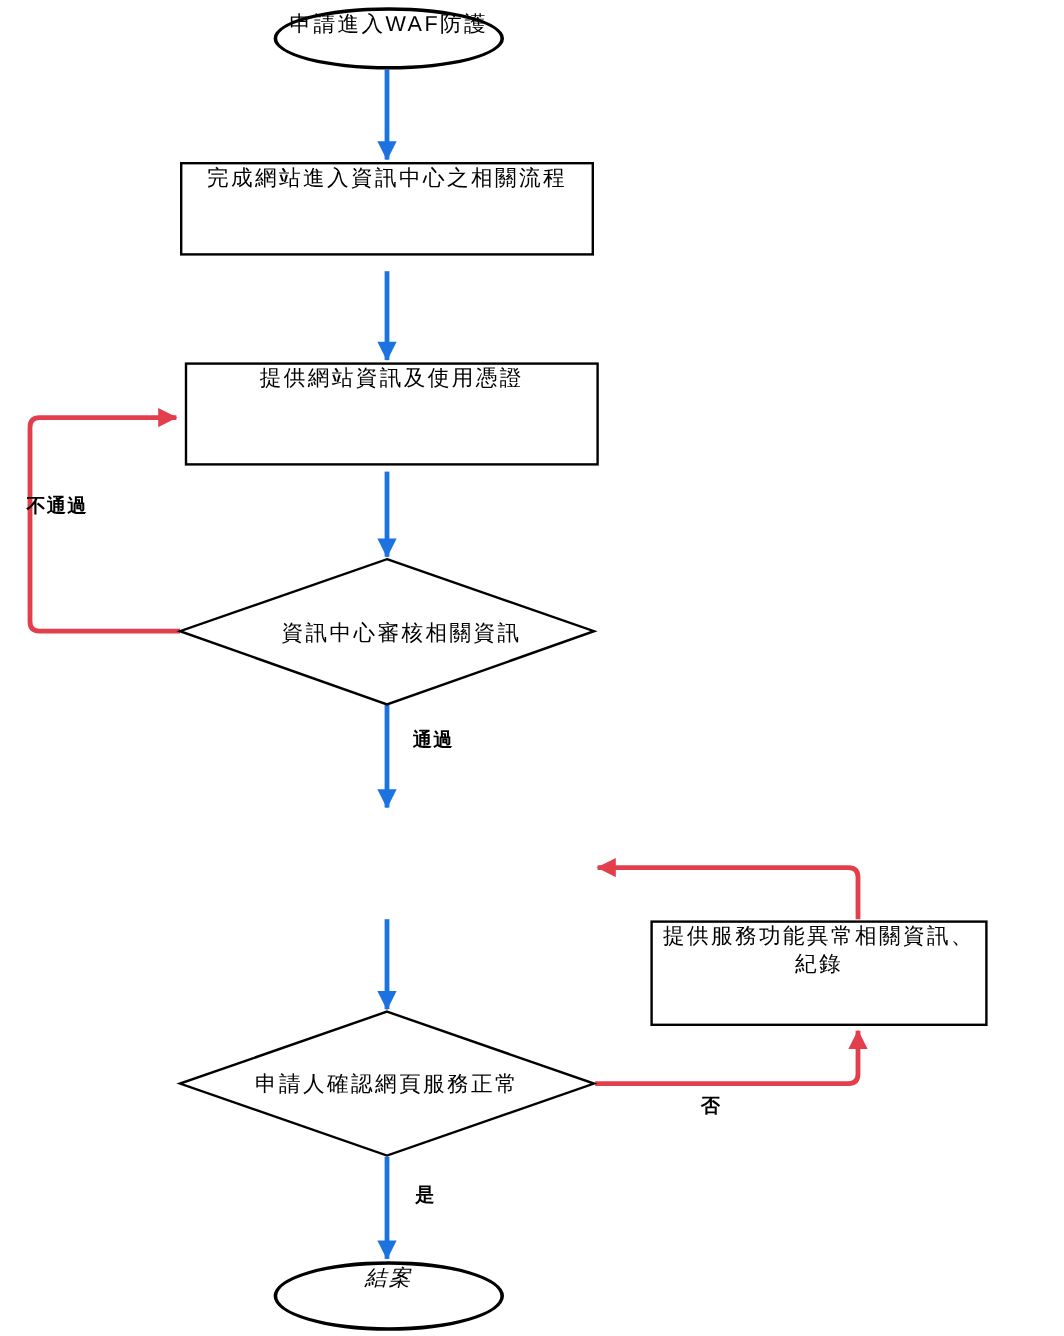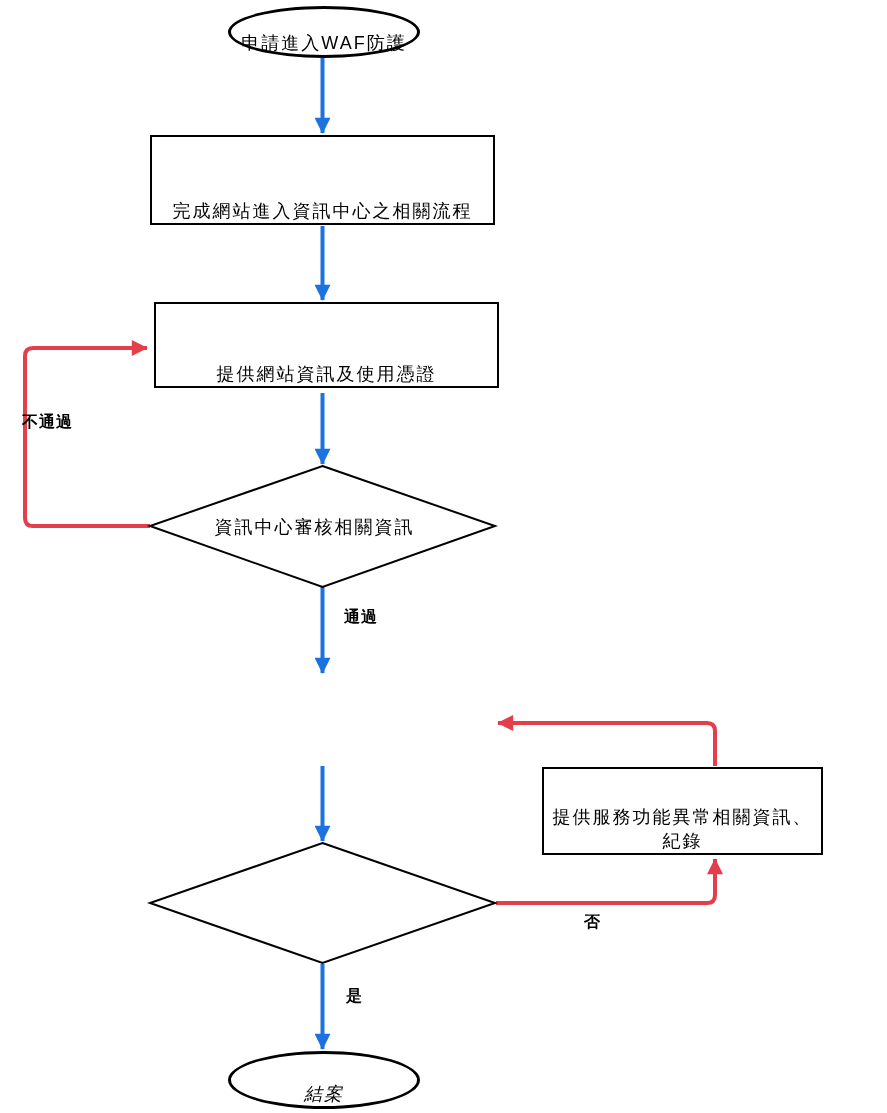--- a/index.html
+++ b/index.html
@@ -25,21 +25,21 @@
     width: 887px; height: 1113px;
     z-index: 0;
   }
   .edge-blue { stroke: var(--c-flow); stroke-width: 4; fill: none; }
   .edge-red  { stroke: var(--c-feedback); stroke-width: 4; fill: none; }
   .diamond   { fill: var(--c-bg); stroke: var(--c-border); stroke-width: 2; }
 
   .node {
     position: absolute;
     display: flex;
-    align-items: flex-end;
+    align-items: flex-start;
     justify-content: center;
     text-align: center;
     background: var(--c-bg);
     color: #000;
     font-size: 18px;
     letter-spacing: 2px;
     line-height: 1.3;
     z-index: 2;
   }
   .process    { border: 2px solid var(--c-border); }
@@ -92,37 +92,40 @@
     <path class="edge-red" d="M715,766 L715,731 Q715,723 707,723 L498,723" marker-end="url(#arrow-red)"></path>
 
     <polygon class="diamond" points="322.5,466 495,526 322.5,587 150,526"></polygon>
     <polygon class="diamond" points="322.5,843 495,903 322.5,963 150,903"></polygon>
   </svg>
 
   <div class="node terminator" style="left:228px; top:6px; width:192px; height:52px;">
     <span>申請進入WAF防護</span>
   </div>
 
-  <div class="node process" style="left:150px; top:135px; width:345px; height:90px;">
+  <div class="node process" style="left:150px; top:135px; width:345px; height:78px;">
     <span>完成網站進入資訊中心之相關流程</span>
   </div>
 
   <div class="node process" style="left:154px; top:302px; width:345px; height:86px;">
     <span>提供網站資訊及使用憑證</span>
   </div>
 
-  <div class="decision-label" style="left:142px; top:466px; width:345px; height:121px;justify-content:center;">
+  <div class="decision-label" style="left:162px; top:466px; width:345px; height:121px;justify-content:center;">
     <span>資訊中心審核相關資訊</span>
   </div>
 
 
   <div class="node process" style="left:542px; top:767px; width:281px; height:88px;">
     <span>提供服務功能異常相關資訊、紀錄</span>
   </div>
 
+  <div class="decision-label" style="left:150px; top:843px; width:345px; height:120px;">
+    <span>申請人確認網頁服務正常</span>
+  </div>
 
   <div class="node terminator" style="left:228px; top:1051px; width:192px; height:58px;font-style:italic;">
     <span>結案</span>
   </div>
 
   <span class="edge-label" style="left:22px;  top:412px;">不通過</span>
   <span class="edge-label" style="left:344px; top:607px;">通過</span>
   <span class="edge-label" style="left:584px; top:912px;">否</span>
   <span class="edge-label" style="left:346px; top:986px;">是</span>
 

